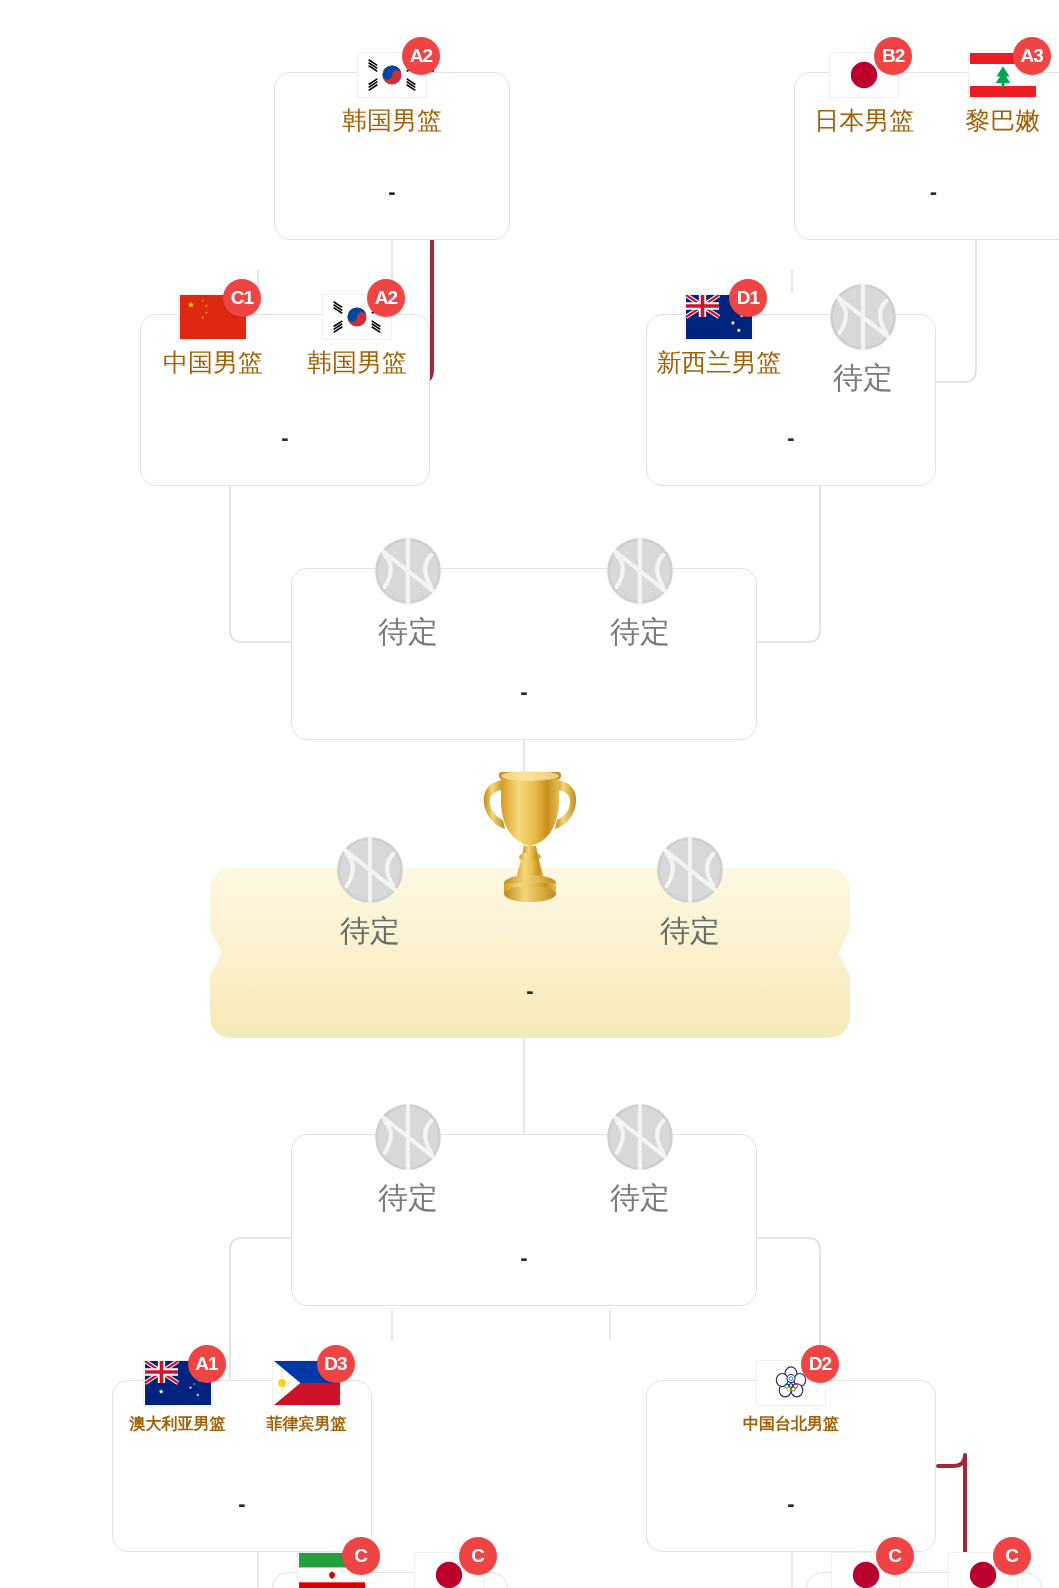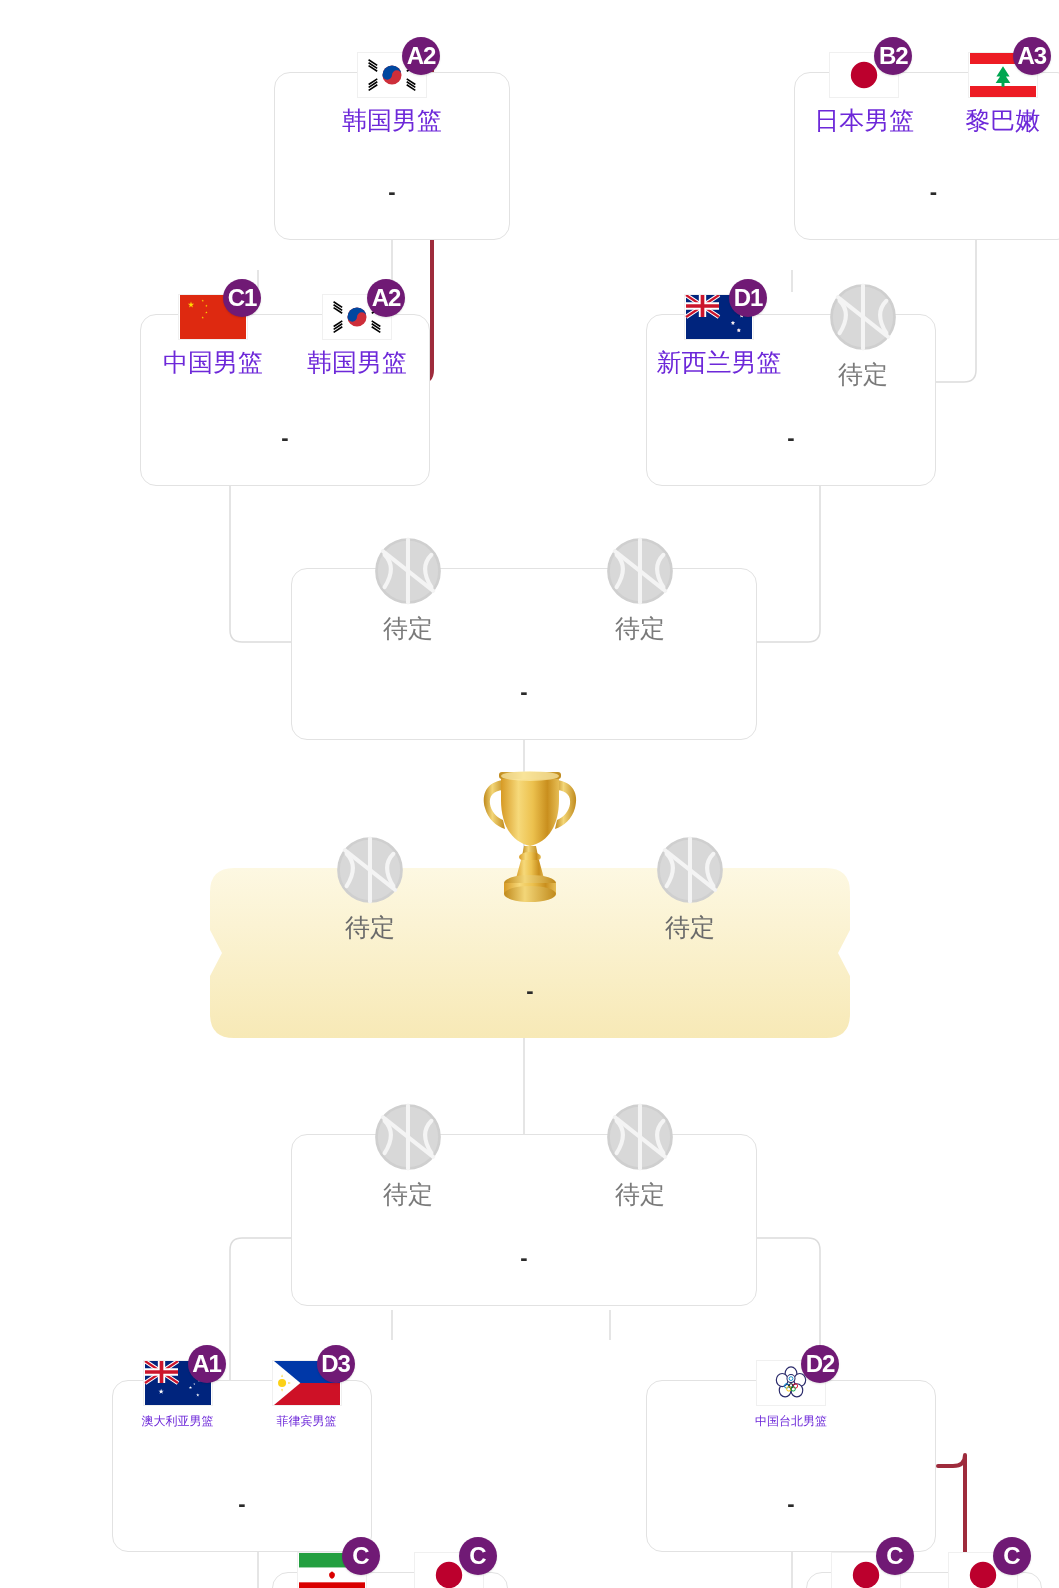--- a/index.html
+++ b/index.html
@@ -80,40 +80,40 @@
     margin-top: -34px;
   }
 
   .badge {
     position: absolute;
     right: -12px;
     top: -14px;
     width: 38px;
     height: 38px;
     border-radius: 50%;
-    background: #701a75;
+    background: #ef4444;
     color: #ffffff;
-    font-size: 24px;
+    font-size: 19px;
     font-weight: bold;
     line-height: 38px;
     text-align: center;
     letter-spacing: -1px;
     z-index: 6;
     box-shadow: 0 1px 2px rgba(0,0,0,.12);
   }
 
   .tname {
     margin-top: 8px;
     font-size: 25px;
-    color: #6d28d9;
+    color: #a16207;
     white-space: nowrap;
     line-height: 1.1;
   }
-  .tname.small { font-size: 12px; }
-  .tname.tbd   { font-size: 25px; color: #7a7a7a; }
+  .tname.small { font-size: 16px; font-weight: bold; }
+  .tname.tbd   { font-size: 30px; color: #7a7a7a; }
 
   .score {
     position: absolute;
     left: 0; right: 0;
     bottom: 34px;
     text-align: center;
     font-size: 22px;
     font-weight: bold;
     color: #2a2a2a;
     letter-spacing: 0;

